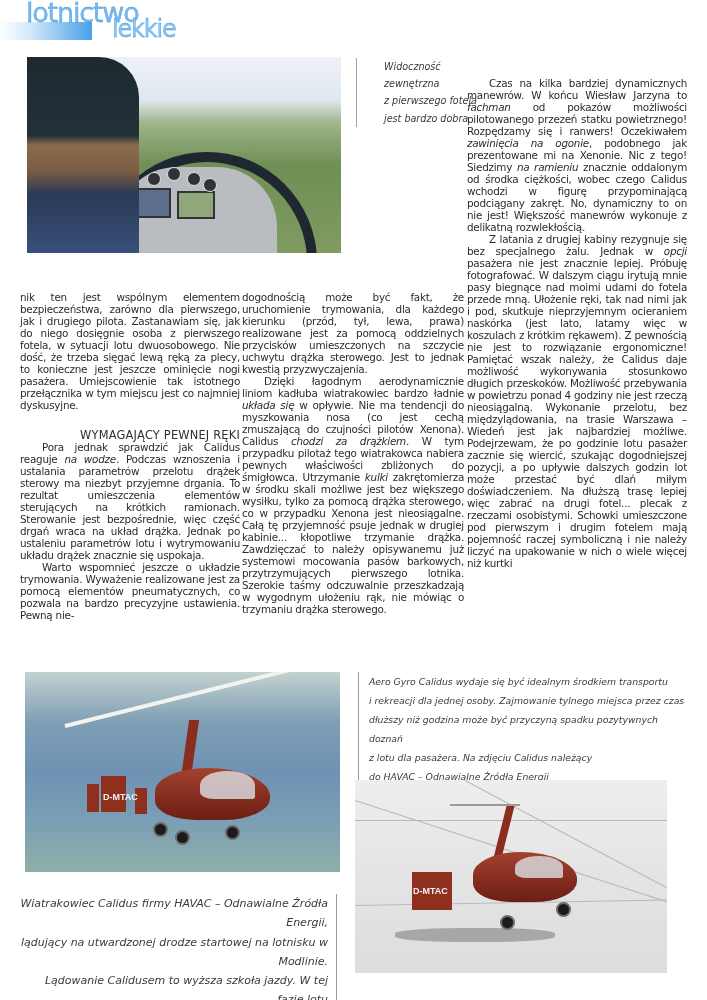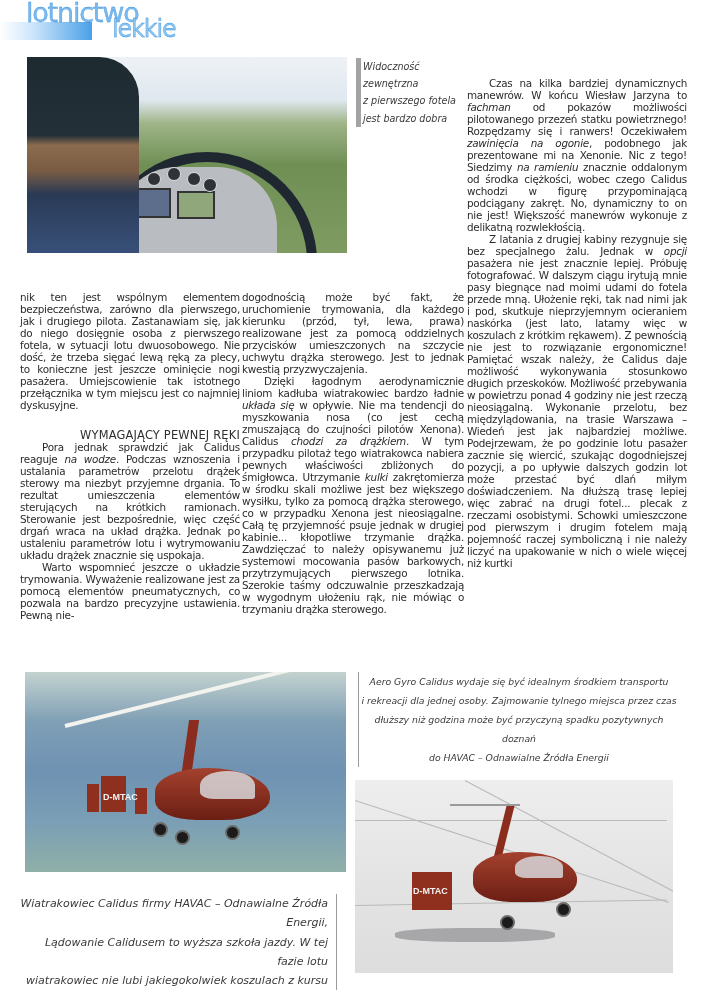--- a/index.html
+++ b/index.html
@@ -11,21 +11,21 @@
   .mast { left:0; top:0; width:180px; height:48px; }
   .mast .bar { position:absolute; left:0; top:22px; width:92px; height:18px;
                background:linear-gradient(90deg, rgba(255,255,255,0) 0%, #cfe6fb 35%, #4aa0e8 100%); }
   .mast .w1 { position:absolute; left:26px; top:-2px; font-size:27px; letter-spacing:-1.2px;
               color:#79b9ef; font-family:"DejaVu Sans", sans-serif; font-weight:normal; line-height:30px;
               -webkit-text-stroke:0.3px #3b8fd8; }
   .mast .w2 { position:absolute; left:112px; top:14px; font-size:24px; letter-spacing:-1.2px;
               color:#8cc6f3; line-height:30px; -webkit-text-stroke:0.3px #3b8fd8; }
 
   
-  .photo { overflow:hidden;padding-left:6px; }
+  .photo { overflow:hidden; }
   .cockpit { left:27px; top:57px; width:314px; height:196px;
              background:linear-gradient(180deg,#eef2f6 0%, #dfe7ef 22%, #9fb487 34%, #6f8f55 55%, #7f9b62 100%); }
   .cockpit .head { position:absolute; left:0; top:0; width:112px; height:196px;
              background:linear-gradient(180deg,#1d2a30 0%, #233038 40%, #8a6b4e 45%, #7a5c44 58%, #2a3a55 70%, #38507a 100%);
              border-radius:0 40px 0 0; }
   .cockpit .canopy { position:absolute; left:70px; top:95px; width:200px; height:140px;
              border:10px solid #1f2830; border-bottom:none; border-radius:120px 120px 0 0; }
   .cockpit .panel { position:absolute; left:90px; top:110px; width:160px; height:86px;
              background:#b9bcc0; border-radius:60px 60px 0 0; }
   .cockpit .screen1 { position:absolute; left:108px; top:131px; width:32px; height:26px; background:#5d6d8c; border:2px solid #333; }
@@ -41,22 +41,22 @@
   .mast2 { position:absolute; background:#8a2c1e; }
   .tail { position:absolute; background:#8f2f1e; }
   .canopyglass { position:absolute; background:rgba(220,225,230,0.8); border-radius:60% 60% 10% 30%; }
   .wheel { position:absolute; width:11px; height:11px; border-radius:50%; background:#1b1b1b; border:2px solid #6a6a6a; }
   .reg { position:absolute; color:#f2f2f2; font-weight:bold; font-size:9px; font-family:"Liberation Sans", sans-serif; }
   .shadow { position:absolute; background:#8e8f92; opacity:0.7; border-radius:40%; }
   .line { position:absolute; height:1px; background:#b9b9b9; transform-origin:left center; }
 
   
   .cap { font-family:"DejaVu Sans", sans-serif; font-style:italic; font-size:9.6px; line-height:17.2px; color:#3a3a3a; }
-  .cap1 { left:356px; top:58px; width:110px; border-left:5px solid #a3a3a3; padding-left:2px; }
-  .cap2 { left:358px; top:672px; width:320px; border-left:1px solid #9a9a9a; font-size:9.3px; line-height:19px;text-align:center; }
+  .cap1 { left:356px; top:58px; width:110px; border-left:1px solid #a3a3a3; padding-left:27px; }
+  .cap2 { left:358px; top:672px; width:320px; border-left:1px solid #9a9a9a; padding-left:10px; font-size:9.3px; line-height:19px; }
   .cap3 { left:18px; top:894px; width:310px; border-right:1px solid #9a9a9a; padding-right:8px; text-align:right; font-size:11px; line-height:19.3px; }
 
   
   .col { font-family:"DejaVu Sans", sans-serif; font-size:10.4px; line-height:12px; color:#2b2b2b;
          text-align:justify; letter-spacing:-0.25px;margin-top:23px; }
   .col p { margin:0; }
   .col p.ind { text-indent:22px; }
   .col i { font-style:italic; }
   .colA { left:20px; top:268px; width:220px; }
   .colB { left:242px; top:268px; width:222px; }
@@ -119,20 +119,21 @@
   <div class="reg" style="left:78px;top:120px;">D-MTAC</div>
   <div class="wheel" style="left:150px;top:158px;"></div>
   <div class="wheel" style="left:200px;top:153px;"></div>
   <div class="wheel" style="left:128px;top:150px;"></div>
 </div>
 
 <div class="abs cap cap2">
   <div>Aero Gyro Calidus wydaje się być idealnym środkiem transportu</div>
   <div>i rekreacji dla jednej osoby. Zajmowanie tylnego miejsca przez czas</div>
   <div>dłuższy niż godzina może być przyczyną spadku pozytywnych doznań</div>
+  <div>z lotu dla pasażera. Na zdjęciu Calidus należący</div>
   <div>do HAVAC – Odnawialne Źródła Energii</div>
 </div>
 
 <div class="abs photo gyro2">
   <div class="line" style="left:0;top:20px;width:330px;transform:rotate(18deg);"></div>
   <div class="line" style="left:110px;top:0;width:260px;transform:rotate(28deg);"></div>
   <div class="line" style="left:0;top:125px;width:312px;transform:rotate(-1deg);"></div>
   <div class="line" style="left:0;top:40px;width:312px;"></div>
   <div class="shadow" style="left:40px;top:148px;width:160px;height:14px;"></div>
   <div class="rotor" style="left:95px;top:24px;width:70px;height:2px;background:#9b9b9b;"></div>
@@ -140,15 +141,16 @@
   <div class="body" style="left:118px;top:72px;width:104px;height:50px;"></div>
   <div class="canopyglass" style="left:160px;top:76px;width:48px;height:22px;"></div>
   <div class="tail" style="left:57px;top:92px;width:40px;height:38px;"></div>
   <div class="reg" style="left:58px;top:106px;">D-MTAC</div>
   <div class="wheel" style="left:145px;top:135px;"></div>
   <div class="wheel" style="left:201px;top:122px;"></div>
 </div>
 
 <div class="abs cap cap3">
   <div>Wiatrakowiec Calidus firmy HAVAC – Odnawialne Źródła Energii,</div>
+  <div>lądujący na utwardzonej drodze startowej na lotnisku w Modlinie.</div>
   <div>Lądowanie Calidusem to wyższa szkoła jazdy. W tej fazie lotu</div>
   <div>wiatrakowiec nie lubi jakiegokolwiek koszulach z kursu</div>
 </div>
 
 </body></html>

